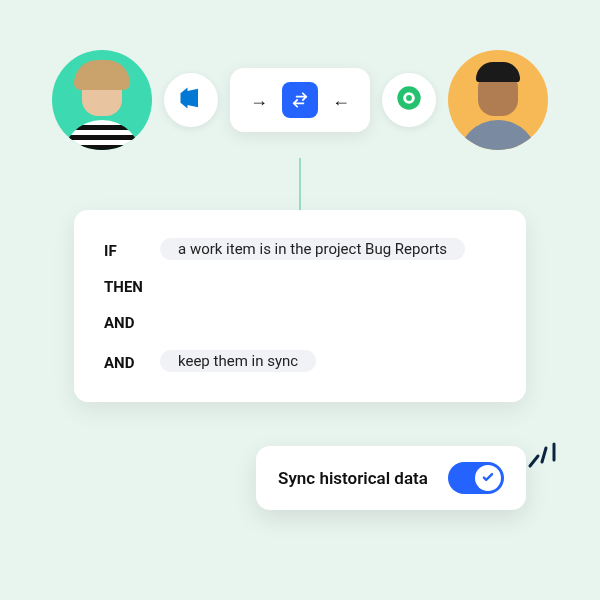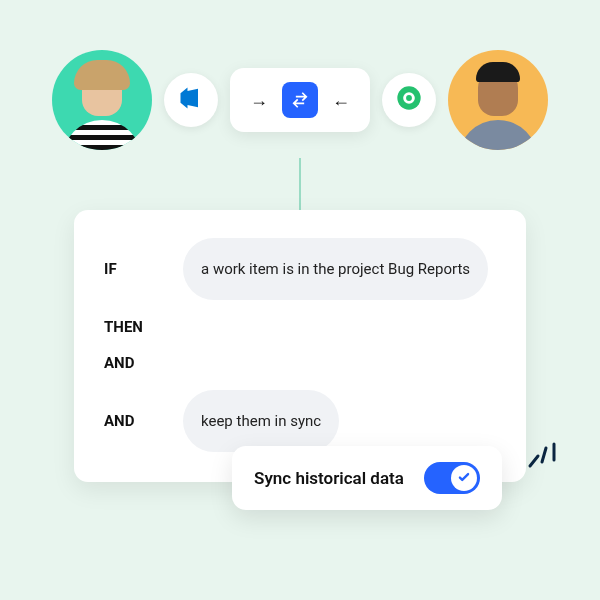--- a/index.html
+++ b/index.html
@@ -137,46 +137,46 @@
     top: 210px;
     left: 74px;
     width: 452px;
     background: #fff;
     border-radius: 14px;
     padding: 28px 30px 30px 30px;
     box-shadow: 0 8px 24px rgba(0,0,0,0.08);
   }
   .rule-row {
     display: flex;
-    align-items: center;
-    gap: 31px;
+    align-items: flex-end;
+    gap: 8px;
     margin-bottom: 18px;
   }
   .rule-row:last-child { margin-bottom: 0; }
   .rule-keyword {
     width: 48px;
     font-size: 15px;
     font-weight: 700;
     color: #111;
     flex-shrink: 0;
   }
   .rule-chip {
     background: #f0f2f5;
     border-radius: 999px;
-    padding: 22px 18px;
+    padding: 2px 18px;
     font-size: 15px;
     color: #222;
     white-space: nowrap;
   }
 
   
   .toggle-card {
     position: absolute;
     top: 446px;
-    left: 232px;
+    left: 256px;
     background: #fff;
     border-radius: 14px;
     padding: 16px 22px;
     display: flex;
     align-items: center;
     gap: 20px;
     box-shadow: 0 8px 24px rgba(0,0,0,0.10);
   }
   .toggle-label {
     font-size: 17px;

